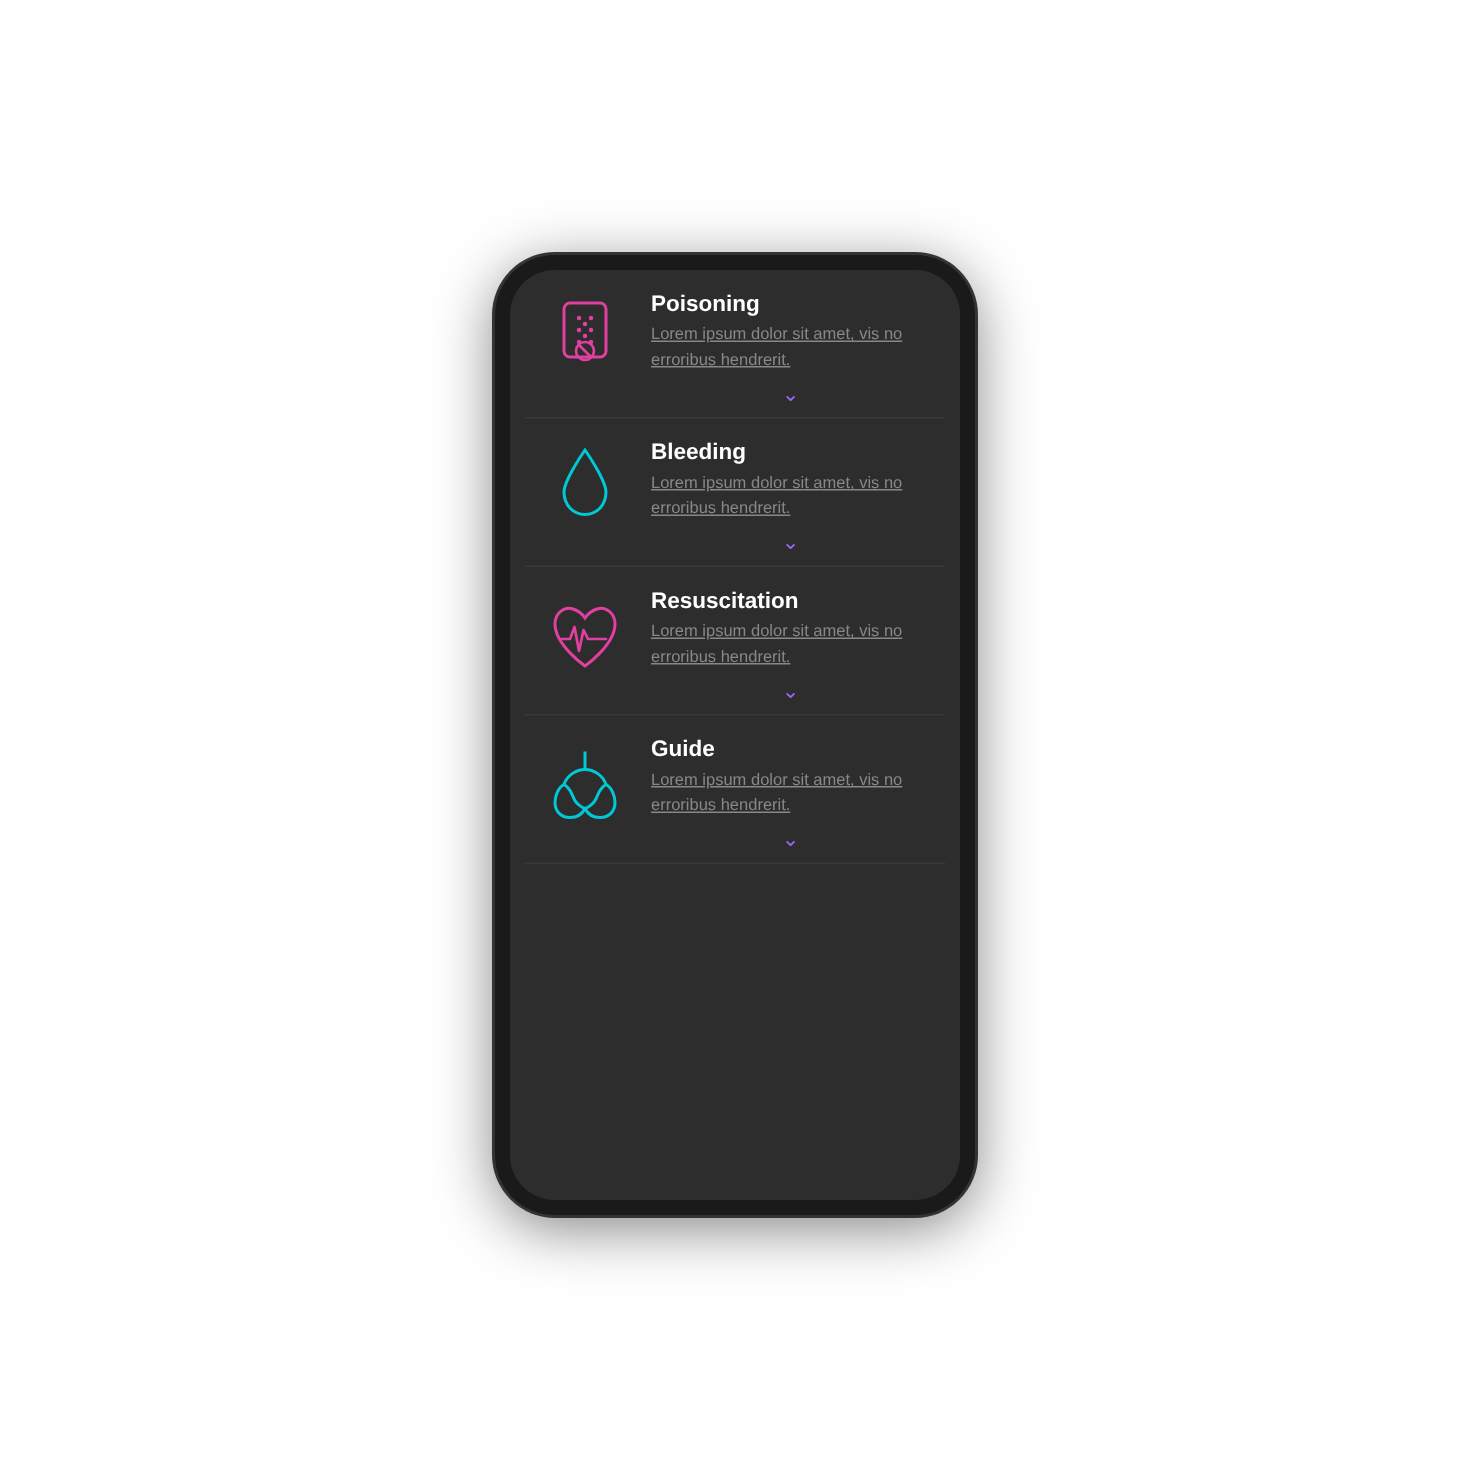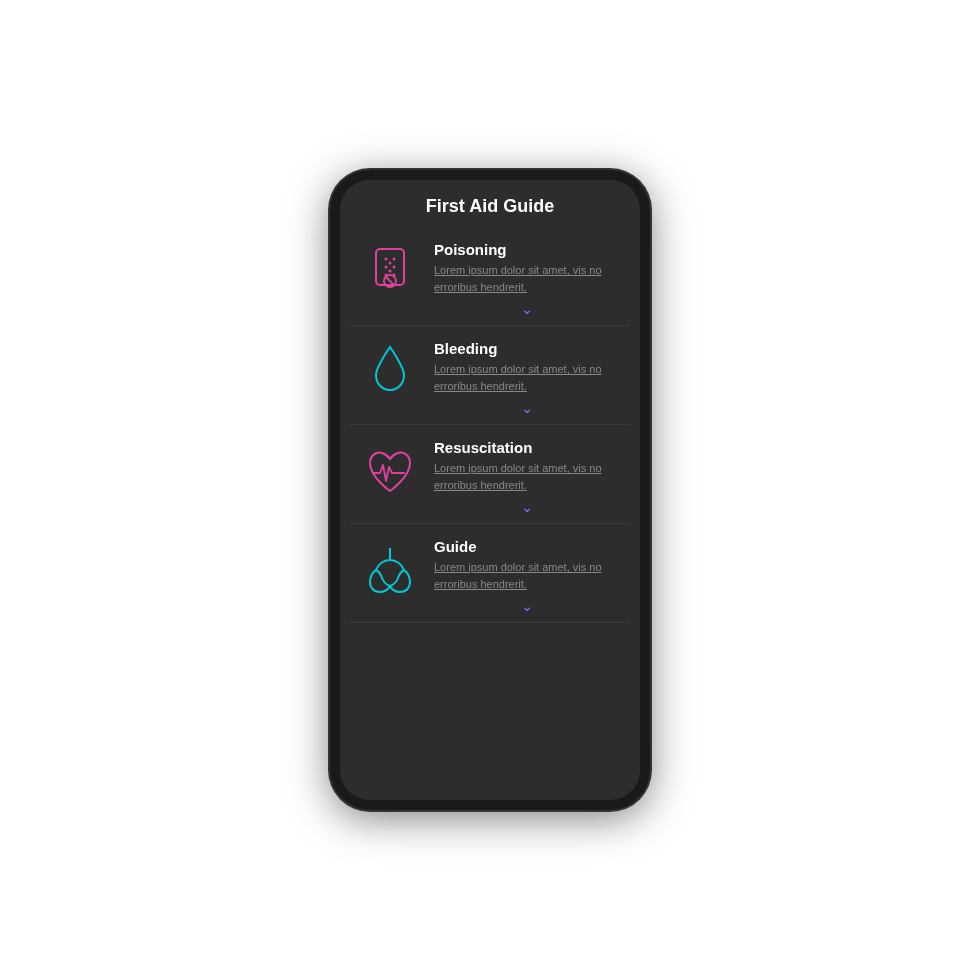--- a/index.html
+++ b/index.html
@@ -164,21 +164,20 @@
   </style>
 </head>
 <body>
 
 <div class="phone-outer">
   <div class="phone-inner">
 
 
     <div class="app-content">
 
-      <div class="app-title">First Aid Guide</div>
 
 
       <div class="list-container">
 
         <div class="list-item">
           <div class="item-icon">
             <svg width="52" height="60" viewBox="0 0 52 60">
 
               <rect x="12" y="4" width="28" height="36" rx="4" stroke="#e040a0" stroke-width="2" fill="none"></rect>
 

